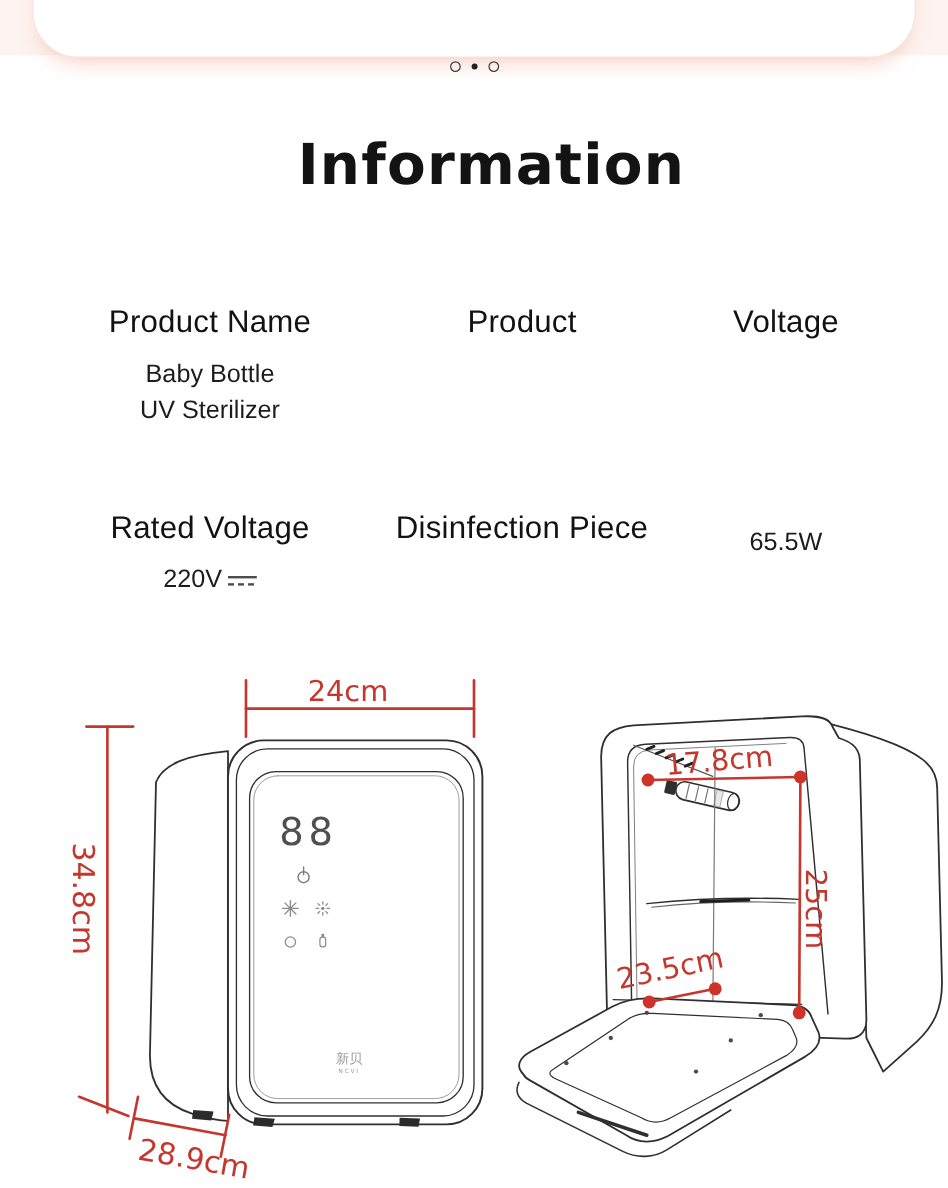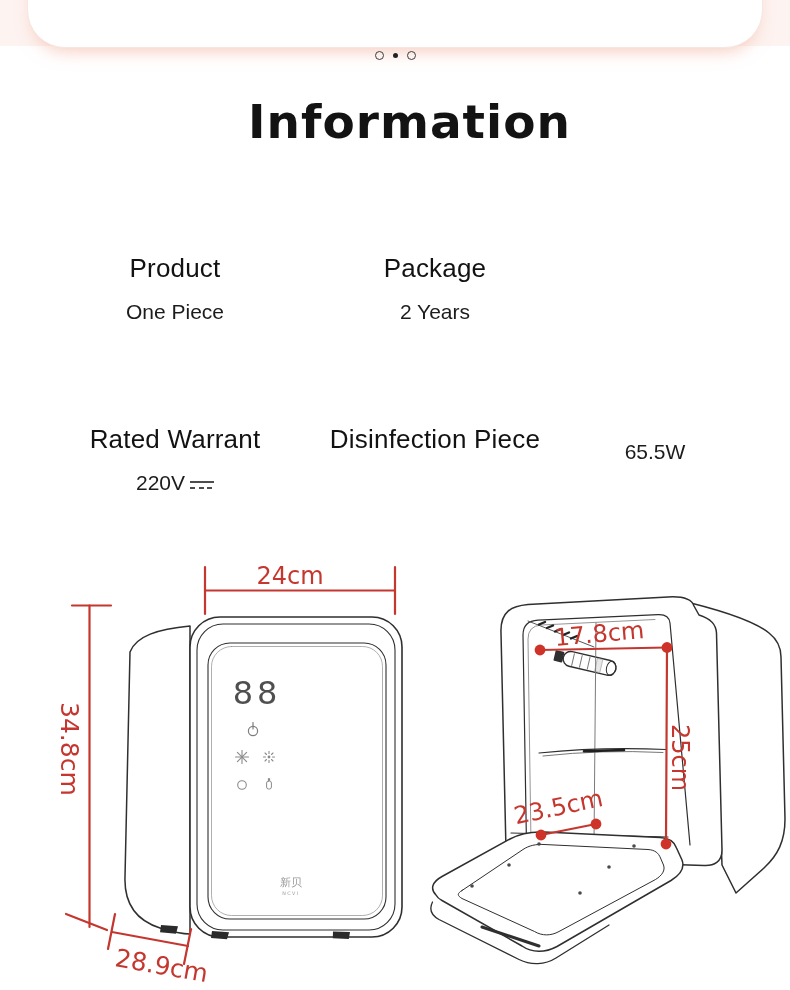--- a/index.html
+++ b/index.html
@@ -14,21 +14,21 @@
   .top-card{
     position:absolute;top:-46px;left:27px;right:27px;height:92px;
     background:#ffffff;border:1px solid #f8e6e0;border-radius:0 0 38px 38px;
     box-shadow:0 10px 18px -8px rgba(236,152,128,0.55);
   }
   .dots{position:absolute;top:51px;left:0;right:0;display:flex;justify-content:center;align-items:center;gap:9px;}
   .dot{display:inline-block;border-radius:50%;}
   .dot.ring{width:7px;height:7px;border:1.6px solid #3d3d3d;background:transparent;}
   .dot.solid{width:5px;height:5px;background:#222;}
   .title{
-    position:absolute;top:94px;left:0;right:0;margin:0;text-align:center;
+    position:absolute;top:94px;left:0;right:0;margin:16px;text-align:center;
     font-family:"DejaVu Sans", sans-serif;font-weight:800;font-size:47px;
     letter-spacing:1px;color:#131313;padding-left:29px;
   }
   .spec-grid{
     position:absolute;left:40px;width:710px;
     display:grid;grid-template-columns:270px 250px 190px;
   }
   .specs1{top:253px;}
   .specs2{top:424px;}
   .cell{text-align:center;}
@@ -54,36 +54,37 @@
 <div class="dots">
   <span class="dot ring"></span>
   <span class="dot solid"></span>
   <span class="dot ring"></span>
 </div>
 
 <h1 class="title">Information</h1>
 
 <div class="spec-grid specs1">
   <div class="cell">
+    <div class="label">Product Name</div>
+    <div class="value">
+      <div>Baby Bottle</div>
+      <div>UV Sterilizer</div>
+    </div>
+  </div>
+  <div class="cell">
     <div class="label">Product</div>
-    <div class="value">
-      <div>One Piece</div>
-    </div>
-  </div>
-  <div class="cell">
-    <div class="label">Package</div>
-    <div class="value">
-      <div>2 Years</div>
-    </div>
+  </div>
+  <div class="cell">
+    <div class="label">Voltage</div>
   </div>
 </div>
 
 <div class="spec-grid specs2">
   <div class="cell">
-    <div class="label">Rated Warrant</div>
+    <div class="label">Rated Voltage</div>
     <div class="value">
       <span>220V</span><span class="dc-symbol"><i class="dc-top"></i><i class="dc-bottom"></i></span>
     </div>
   </div>
   <div class="cell">
     <div class="label">Disinfection Piece</div>
   </div>
   <div class="cell">
     <div class="value">
       <span>65.5W</span>

